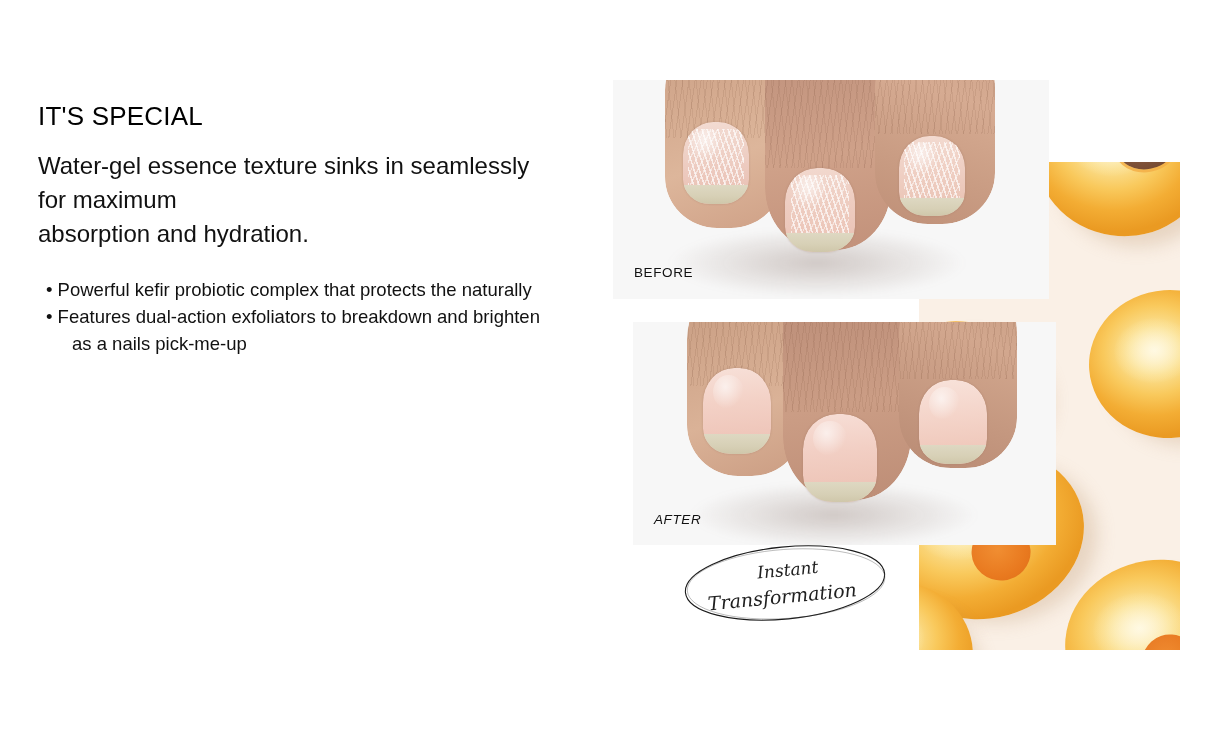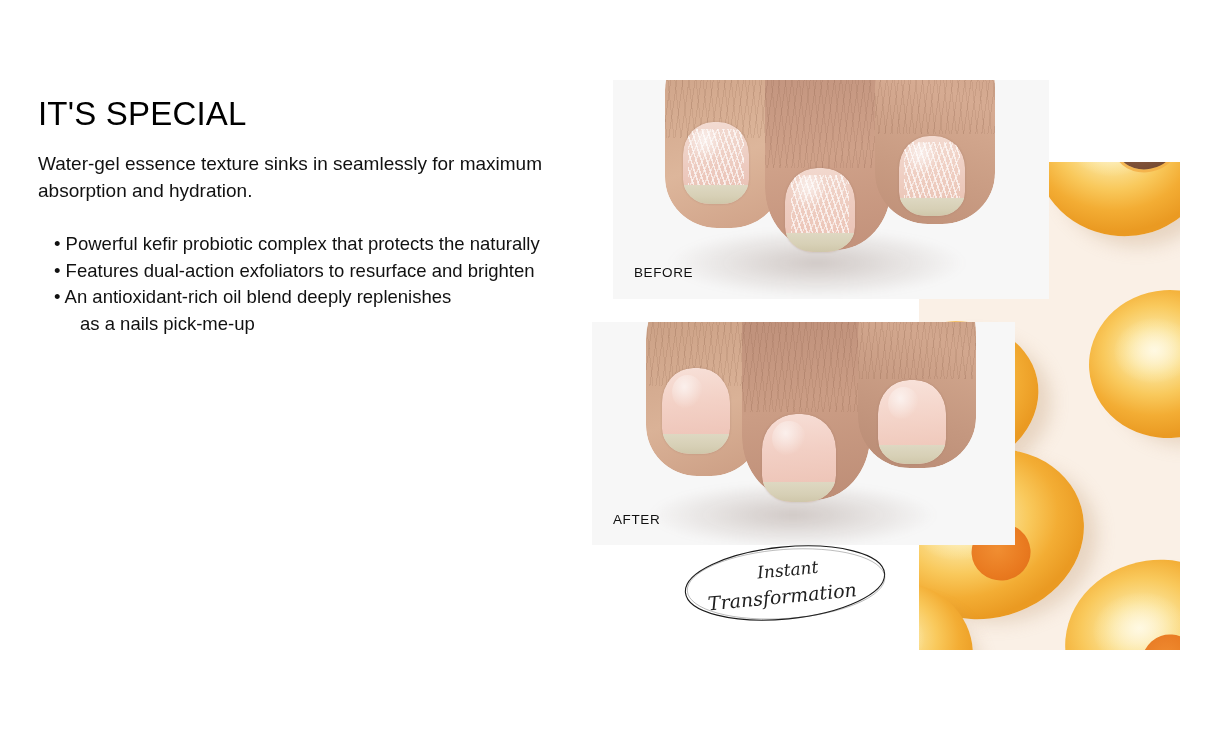--- a/index.html
+++ b/index.html
@@ -27,38 +27,38 @@
   }
   .eyebrow {
     font-size: 12.5px;
     letter-spacing: 3.2px;
     font-weight: 400;
     color: #1a1a1a;
     margin: 0 0 12px 0;
     line-height: 1.1;
   }
   .headline {
-    font-size: 33px;
+    font-size: 26px;
     font-weight: 400;
     letter-spacing: 0.2px;
     color: #000000;
-    margin: 4px 0 18px 0;
+    margin: 10px 0 18px 0;
     line-height: 1.12;
   }
   .intro {
-    font-size: 19px;
+    font-size: 24px;
     font-weight: 400;
     line-height: 1.42;
     color: #111111;
     margin: 0 0 26px 0;
     max-width: 520px;
   }
   .bullets {
     list-style: none;
-    margin: 16px;
+    margin: 8px;
     padding: 0;
   }
   .bullet {
     font-size: 18.5px;
     line-height: 1.44;
     color: #111111;
     margin: 0 0 0 0;
     max-width: 520px;
   }
   .bullet .lead {
@@ -138,21 +138,21 @@
 
   
   .photo-panel {
     position: absolute;
     background: #f7f7f7;
     overflow: hidden;
     z-index: 3;
     box-shadow: 0 0 0 0 rgba(0,0,0,0);
   }
   .panel-before { left: 613px; top: 80px;  width: 436px; height: 219px; }
-  .panel-after  { left: 592px; top: 322px; width: 423px; height: 223px; }
+  .panel-after  { left: 633px; top: 322px; width: 423px; height: 223px; font-style: italic; }
 
   .photo-label {
     position: absolute;
     left: 21px;
     font-size: 13.5px;
     letter-spacing: 0.6px;
     color: #111111;
     font-weight: 400;
     z-index: 5;
   }
@@ -239,24 +239,21 @@
 <body>
 
 <div class="left-col">
   <h1 class="headline">IT'S SPECIAL</h1>
   <p class="intro">Water-gel essence texture sinks in seamlessly for maximum<br>absorption and hydration.</p>
   <ul class="bullets">
     <li class="bullet">
       <span class="lead">•  Powerful kefir probiotic complex that protects the naturally</span>
     </li>
     <li class="bullet">
-      <span class="lead">•  Features dual-action exfoliators to resurface and brighten</span>
-    </li>
-    <li class="bullet">
-      <span class="lead">•  An antioxidant-rich oil blend deeply replenishes</span>
+      <span class="lead">•  Features dual-action exfoliators to breakdown and brighten</span>
     </li>
     <li class="bullet">
       <span class="cont">as a nails pick-me-up</span>
     </li>
   </ul>
 </div>
 
 <div class="composition">
 
   <div class="apricot-panel">

